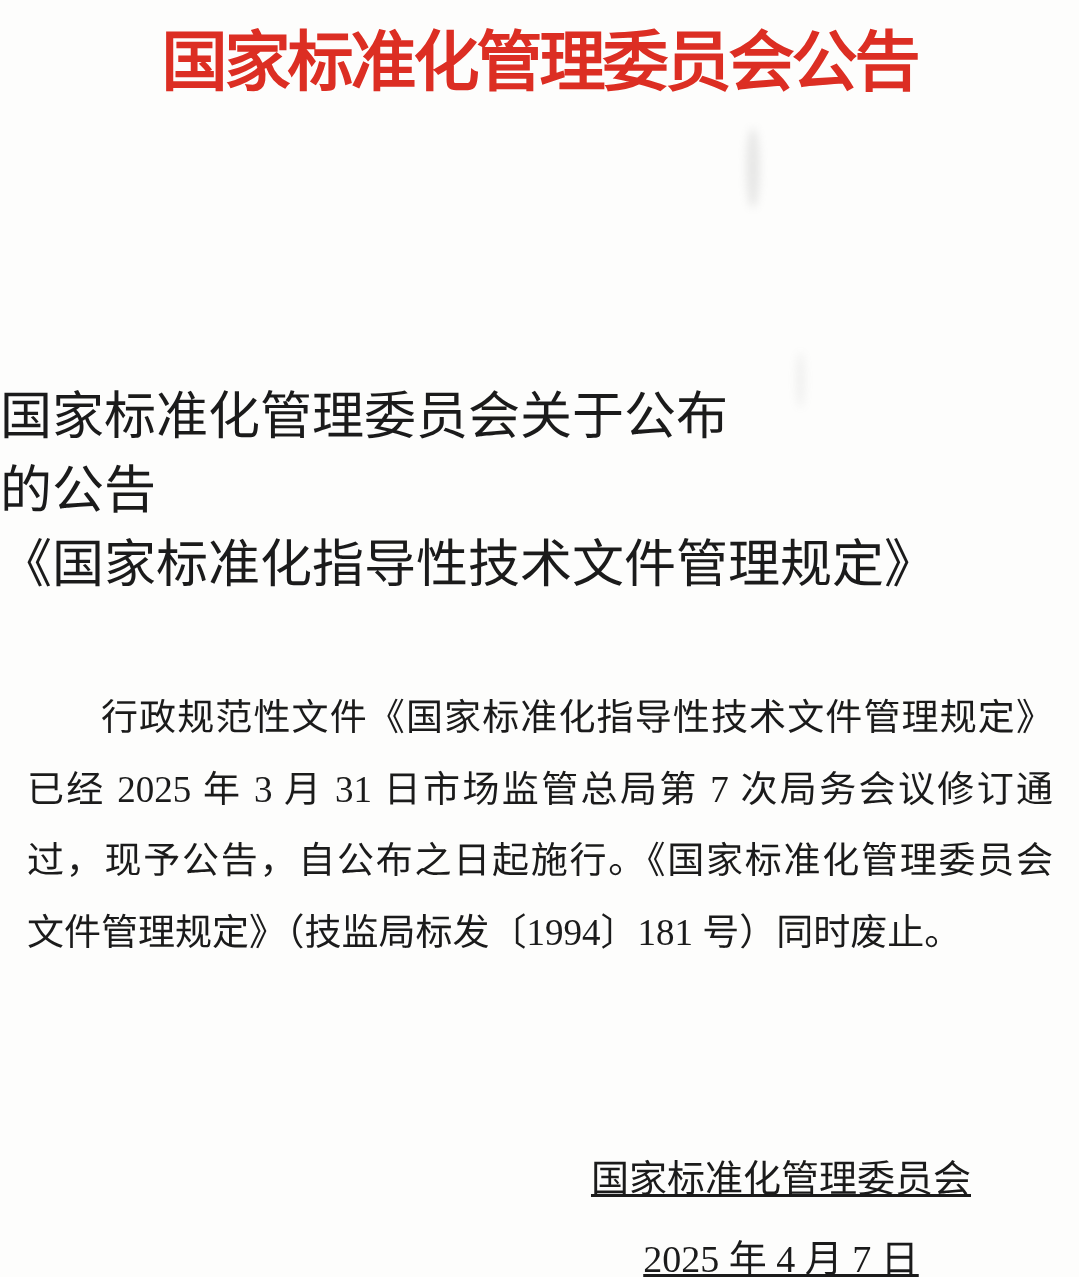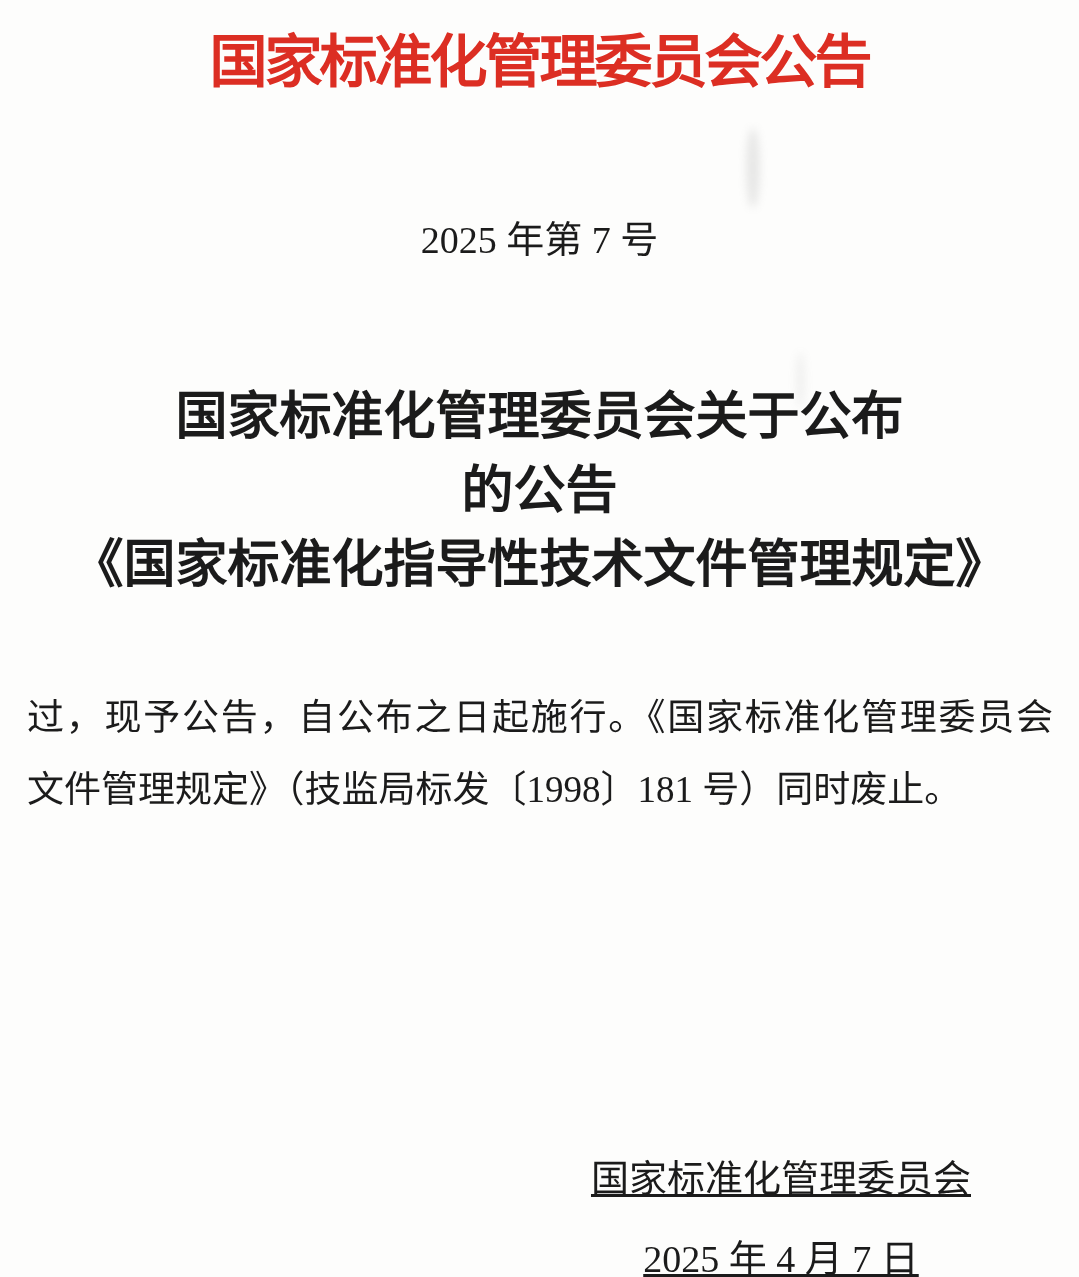--- a/index.html
+++ b/index.html
@@ -16,21 +16,21 @@
   }
 
   
   .masthead {
     position: absolute;
     top: 8px;
     left: 0;
     width: 100%;
     text-align: center;
     color: var(--masthead-red, #dc2e23);
-    font-size: 58px;
+    font-size: 66px;
     font-weight: 700;
     letter-spacing: -3px;
     line-height: 110px;
     white-space: nowrap;
   }
 
   
   .issue {
     position: absolute;
     top: 218px;
@@ -40,23 +40,23 @@
     font-size: 38px;
     line-height: 44px;
   }
 
   
   .doc-title {
     position: absolute;
     top: 380px;
     left: 0;
     width: 100%;
-    text-align: center;
+    text-align: left;
     font-size: 52px;
-    font-weight: 700;
+    font-weight: 400;
     line-height: 74px;
   }
 
   
   .body-text {
     position: absolute;
     top: 682px;
     left: 27px;
     width: 1026px;
     font-size: 37px;
@@ -93,31 +93,32 @@
   .smudge-1 { left: 746px; top: 128px; width: 14px; height: 80px; opacity: .22; }
   .smudge-2 { left: 796px; top: 352px; width: 9px; height: 56px; opacity: .13; }
 </style>
 </head>
 <body>
 
 <div class="page">
 
   <h1 class="masthead">国家标准化管理委员会公告</h1>
 
-  <div class="issue">2025 年第 7 号</div>
 
   <div class="doc-title">
     <div class="t-line">国家标准化管理委员会关于公布</div>
     <div class="t-line">的公告</div>
     <div class="t-line">《国家标准化指导性技术文件管理规定》</div>
   </div>
 
   <div class="body-text">
+    <div class="b-line b-indent b-just">行政规范性文件《国家标准化指导性技术文件管理规定》</div>
+    <div class="b-line b-just">已经 2025 年 3 月 31 日市场监管总局第 7 次局务会议修订通</div>
     <div class="b-line b-just">过，现予公告，自公布之日起施行。《国家标准化管理委员会</div>
-    <div class="b-line">文件管理规定》（技监局标发〔1998〕181 号）同时废止。</div>
+    <div class="b-line">文件管理规定》（技监局标发〔1994〕181 号）同时废止。</div>
   </div>
 
   <div class="sign-block">
     <div class="sign">国家标准化管理委员会</div>
     <div class="sign-date">2025 年 4 月 7 日</div>
   </div>
 
   <div class="smudge smudge-1"></div>
   <div class="smudge smudge-2"></div>
 

